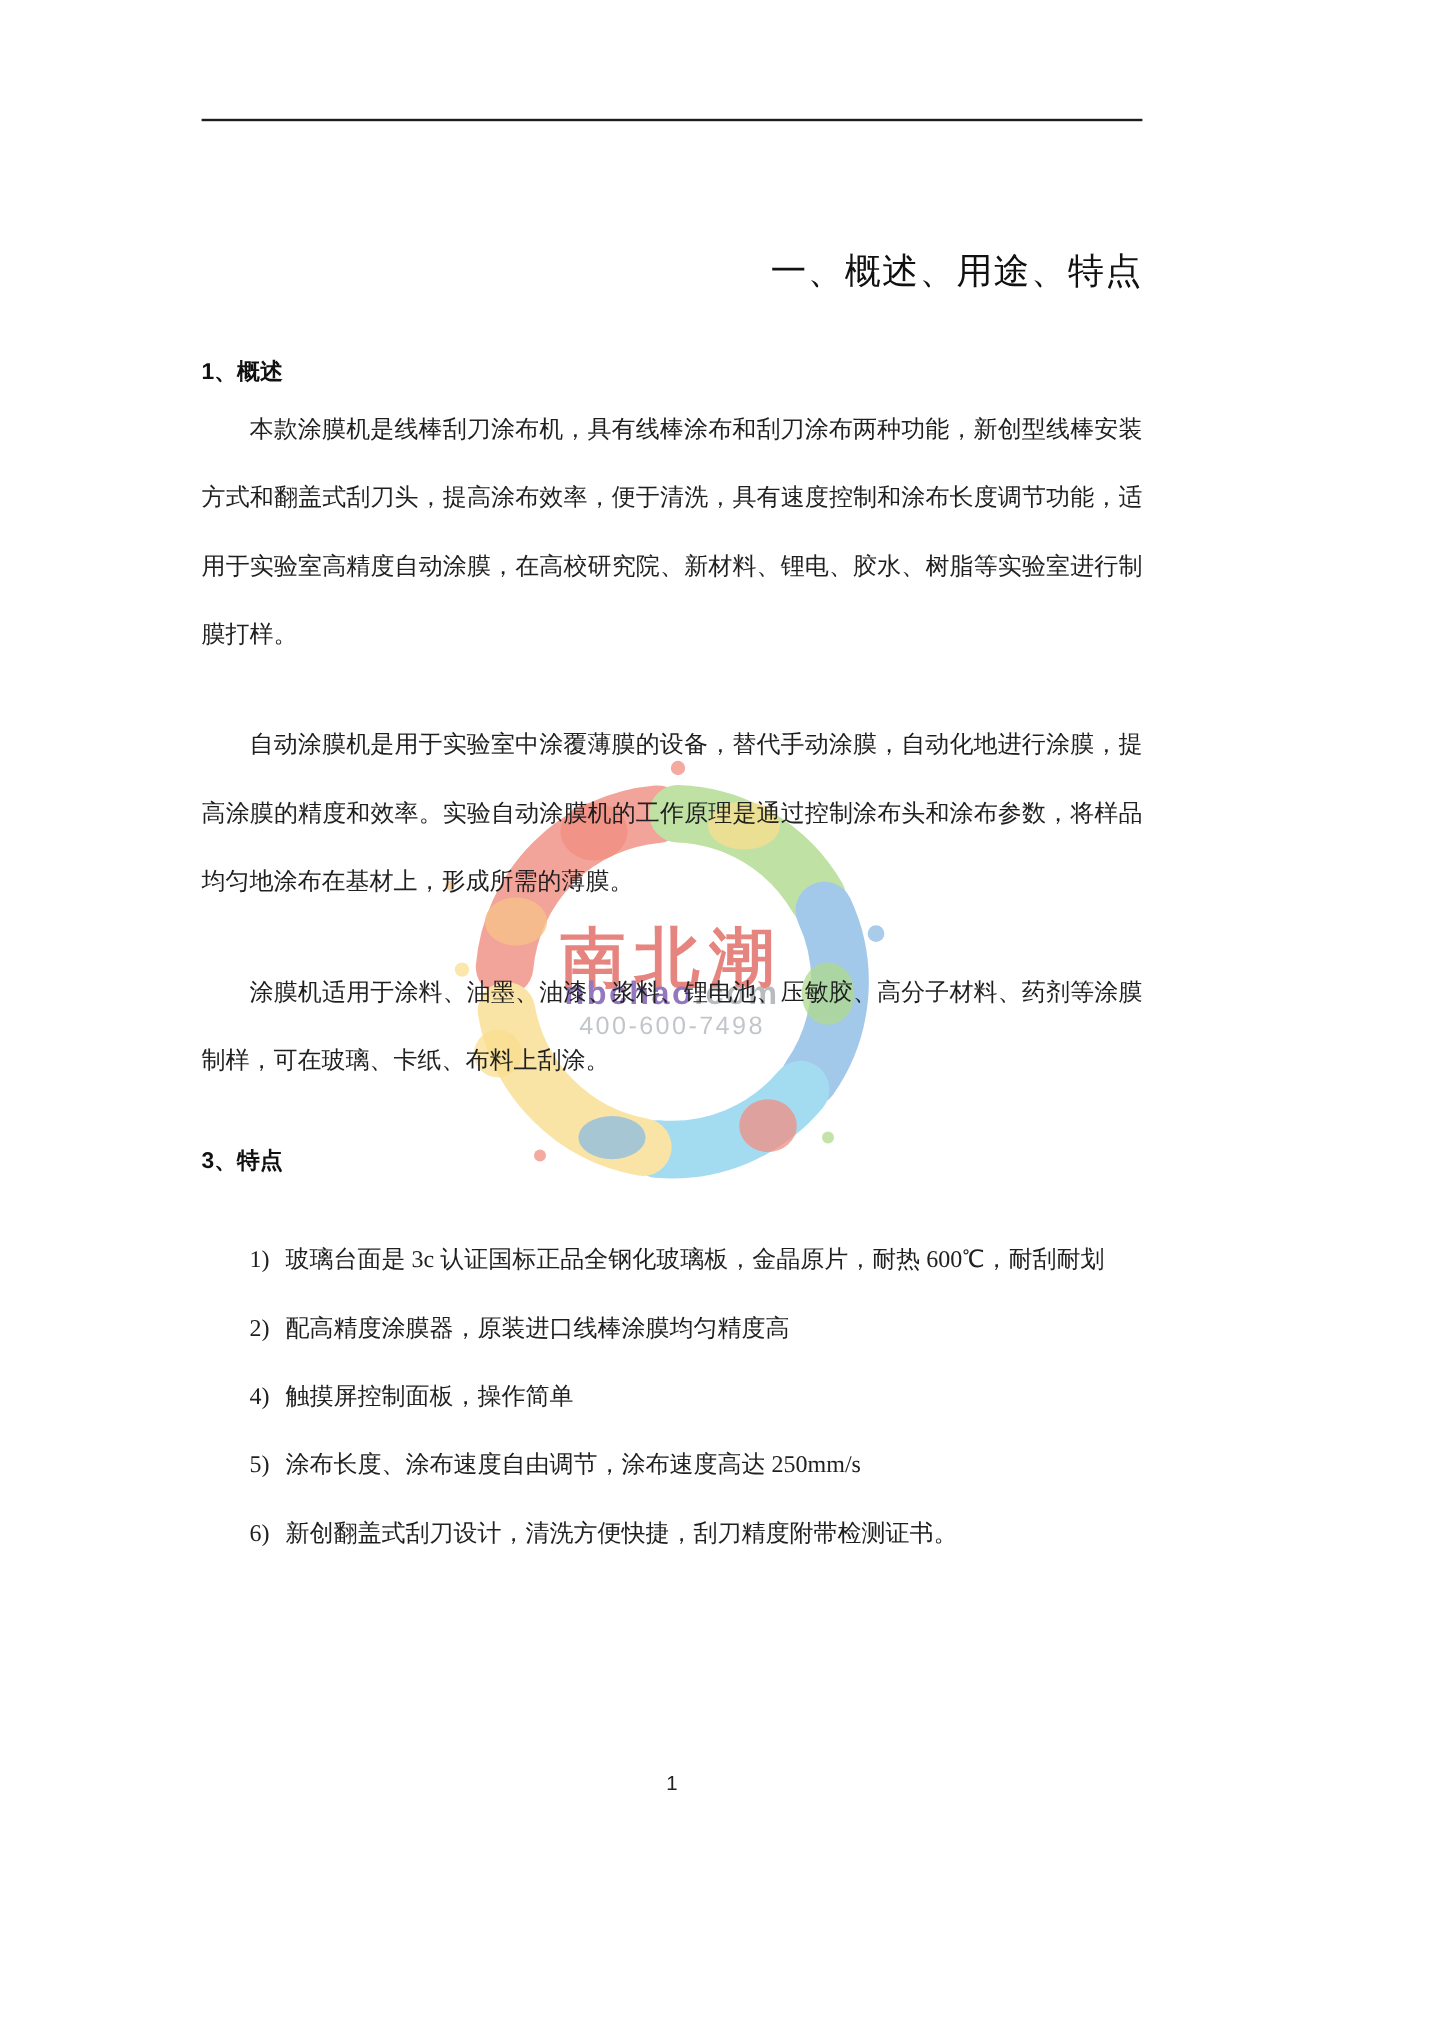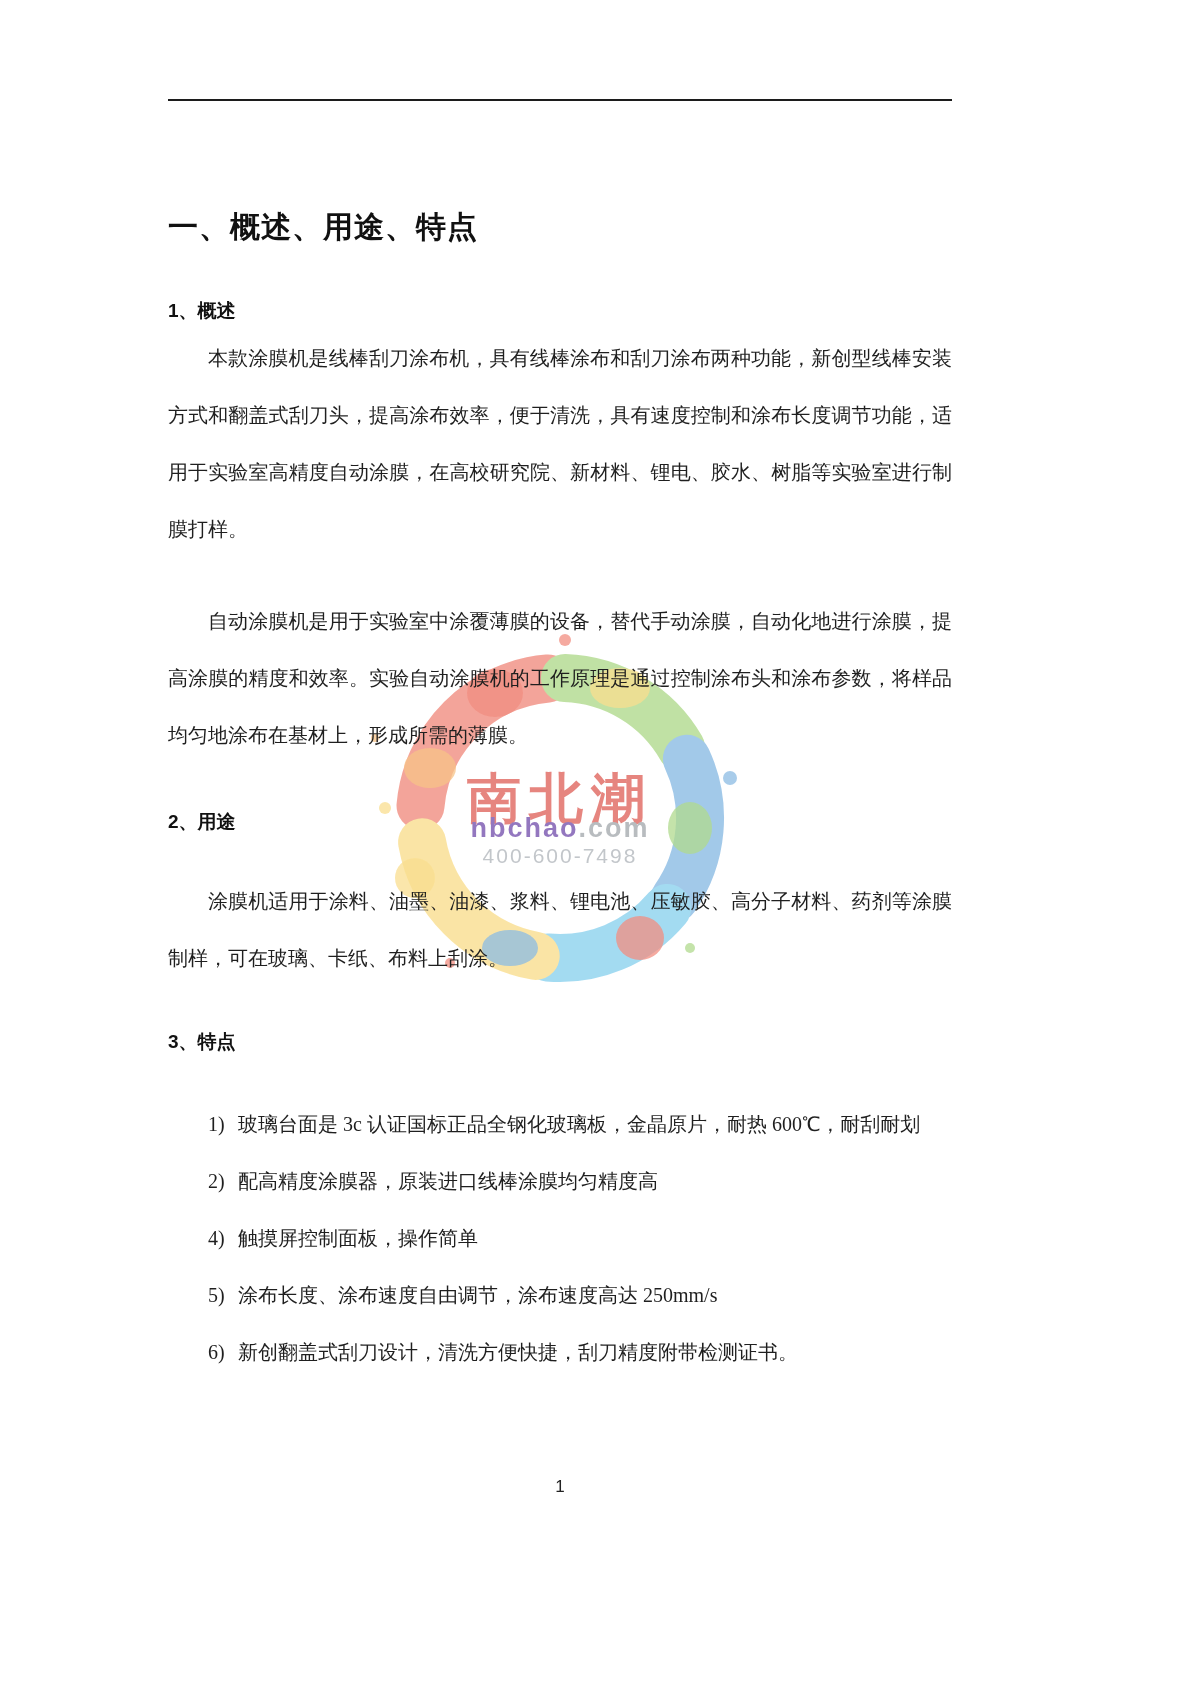--- a/index.html
+++ b/index.html
@@ -9,22 +9,22 @@
     width:1200px; height:1697px;
     background:#ffffff;
     overflow:hidden;
     font-family:"Liberation Sans","DejaVu Sans",sans-serif;
     color:#212121;
   }
   .content { position:absolute; inset:0; padding:0 248px 0 168px; z-index:1; }
   .header-rule { margin-top:99px; height:0; border-top:2px solid #1c1c1c; }
   .doc-title {
     margin-top:104px;
-    font-size:30px; font-weight:bold; letter-spacing:1px;
-    text-align:left; line-height:44px; color:#111;
+    font-size:30px; font-weight:normal; letter-spacing:1px;
+    text-align:right; line-height:44px; color:#111;
   }
   .section-heading { font-size:19px; font-weight:bold; line-height:32px; color:#111; }
   .h1-heading { margin-top:46px; }
   .h2-heading { margin-top:42px; }
   .h3-heading { margin-top:39px; }
   .para {
     font-size:20px; line-height:57px;
     text-align:justify; text-indent:2em; color:#1f1f1f;
   }
   .p1 { margin-top:35px; }
@@ -91,21 +91,20 @@
 
   <div class="content">
     <div class="header-rule"></div>
 
     <h1 class="doc-title">一、概述、用途、特点</h1>
 
     <h2 class="section-heading h1-heading">1、概述</h2>
     <p class="para p2">本款涂膜机是线棒刮刀涂布机，具有线棒涂布和刮刀涂布两种功能，新创型线棒安装方式和翻盖式刮刀头，提高涂布效率，便于清洗，具有速度控制和涂布长度调节功能，适用于实验室高精度自动涂膜，在高校研究院、新材料、锂电、胶水、树脂等实验室进行制膜打样。</p>
     <p class="para p1">自动涂膜机是用于实验室中涂覆薄膜的设备，替代手动涂膜，自动化地进行涂膜，提高涂膜的精度和效率。实验自动涂膜机的工作原理是通过控制涂布头和涂布参数，将样品均匀地涂布在基材上，形成所需的薄膜。</p>
 
-    <h2 class="section-heading h2-heading">2、用途</h2>
     <p class="para p3">涂膜机适用于涂料、油墨、油漆、浆料、锂电池、压敏胶、高分子材料、药剂等涂膜制样，可在玻璃、卡纸、布料上刮涂。</p>
 
     <h2 class="section-heading h3-heading">3、特点</h2>
     <ul class="feature-list">
       <li class="feature-item"><span class="item-marker">1)</span><span>玻璃台面是 3c 认证国标正品全钢化玻璃板，金晶原片，耐热 600℃，耐刮耐划</span></li>
       <li class="feature-item"><span class="item-marker">2)</span><span>配高精度涂膜器，原装进口线棒涂膜均匀精度高</span></li>
       <li class="feature-item"><span class="item-marker">4)</span><span>触摸屏控制面板，操作简单</span></li>
       <li class="feature-item"><span class="item-marker">5)</span><span>涂布长度、涂布速度自由调节，涂布速度高达 250mm/s</span></li>
       <li class="feature-item"><span class="item-marker">6)</span><span>新创翻盖式刮刀设计，清洗方便快捷，刮刀精度附带检测证书。</span></li>
     </ul>

